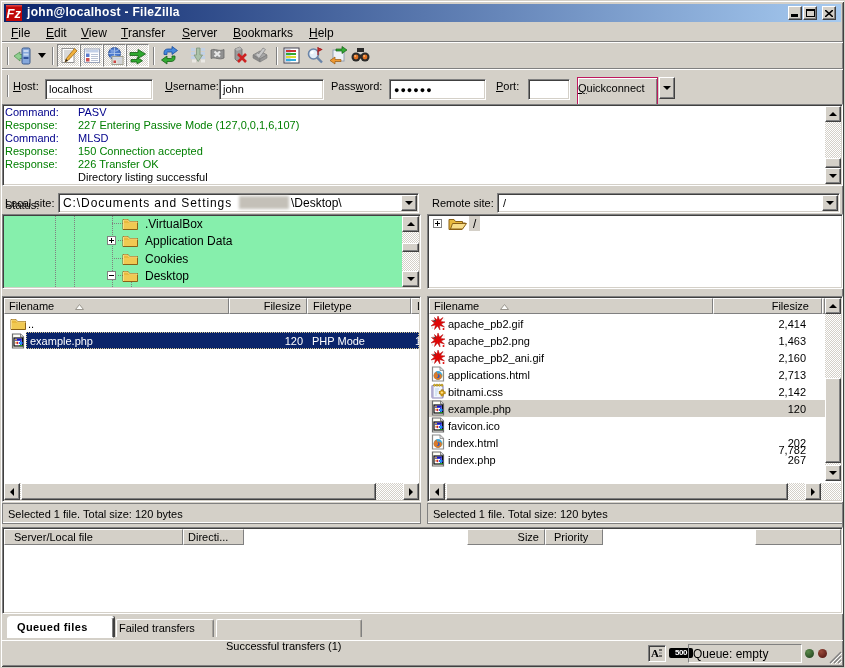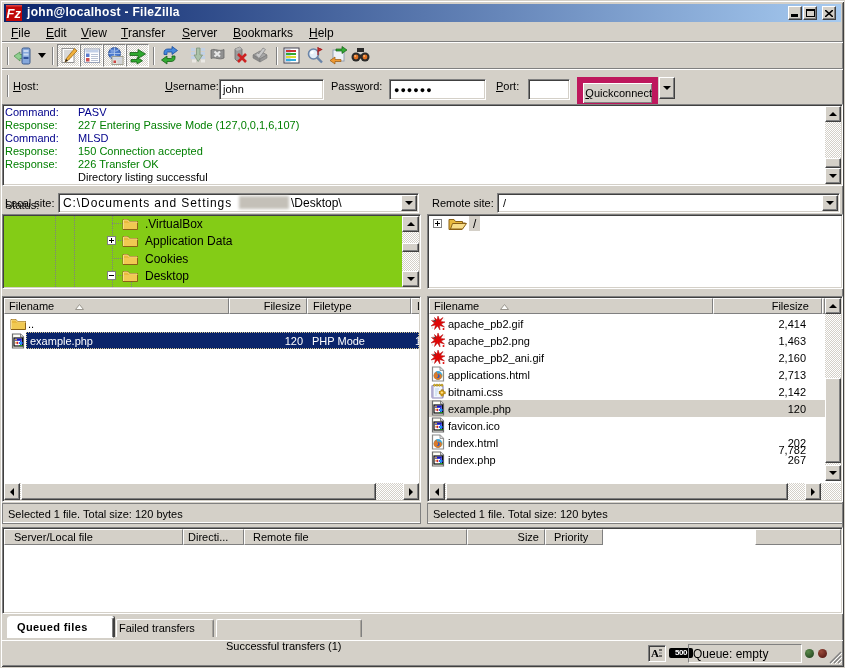--- a/index.html
+++ b/index.html
@@ -190,31 +190,34 @@
 <circle cx="4.2" cy="10" r="1" fill="#f8b070"></circle>
         <circle cx="13.2" cy="10" r="1" fill="#f8b070"></circle>
 <rect x="8" y="8.5" width="3" height="4" fill="#2a2a2a"></rect>
 </svg></div>
 </div>
 <div class="abs etchh" style="left:2px;top:68px;width:841px;"></div>
 
 <div id="qcbar" class="abs" style="left:0;top:69px;width:845px;height:34px;">
 <div class="abs etchv" style="left:7px;top:6px;height:22px;"></div>
 <div class="abs t11" style="left:13px;top:11px;"><u>H</u>ost:</div>
+<div class="abs sunk" style="left:45px;top:79px;width:108px;height:21px;top:10px;">
+      <div class="t11" style="margin:3px 0 0 3px;">localhost</div>
+    </div>
 <div class="abs t11" style="left:165px;top:11px;"><u>U</u>sername:</div>
 <div class="abs sunk" style="left:219px;top:10px;width:105px;height:21px;">
       <div class="t11" style="margin:3px 0 0 3px;">john</div>
     </div>
 <div class="abs t11" style="left:331px;top:11px;">Pass<u>w</u>ord:</div>
 <div class="abs sunk" style="left:389px;top:10px;width:97px;height:21px;">
       <div style="margin:5px 0 0 4px;font-size:9px;letter-spacing:1px;">●●●●●●</div>
     </div>
 <div class="abs t11" style="left:496px;top:11px;"><u>P</u>ort:</div>
 <div class="abs sunk" style="left:528px;top:10px;width:42px;height:21px;"></div>
-<div class="abs" style="left:577px;top:8px;width:81px;height:32px;background:#d4d0c8;border:6px solid #be185d;box-shadow:inset 1px 1px 0 #fff, inset -1px -1px 0 #808080;text-align:right;"><span class="t11" style="line-height:20px;"><u>Q</u>uickconnect</span></div>
+<div class="abs" style="left:577px;top:8px;width:81px;height:32px;background:#d4d0c8;border:1px solid #be185d;box-shadow:inset 1px 1px 0 #fff, inset -1px -1px 0 #808080;text-align:left;"><span class="t11" style="line-height:20px;"><u>Q</u>uickconnect</span></div>
 <div class="arrbtn" style="left:659px;top:8px;width:16px;height:22px;">
       <div class="tri-d"></div>
     </div>
 </div>
 
 <div class="abs sunk" style="left:2px;top:104px;width:841px;height:82px;"></div>
 <div id="log" class="abs" style="left:4px;top:106px;width:821px;height:78px;background:#fff;font-size:11px;line-height:13px;">
 <div>
       <span style="color:#00008b;position:absolute;left:1px;">Command:</span>
       <span style="color:#00008b;position:absolute;left:74px;">PASV</span>
@@ -261,21 +264,21 @@
   </div>
 
 <div class="abs t11" style="left:432px;top:197px;">Remote site:</div>
 <div class="abs sunk" style="left:497px;top:193px;width:343px;height:20px;"></div>
 <div class="abs t11" style="left:503px;top:197px;">/</div>
 <div class="arrbtn" style="left:822px;top:195px;width:16px;height:16px;">
     <div class="tri-d"></div>
   </div>
 
 <div class="abs sunk" style="left:2px;top:214px;width:419px;height:75px;"></div>
-<div id="ltree" class="abs" style="left:4px;top:216px;width:398px;height:71px;background:#84cc16;overflow:hidden;font-size:12px;">
+<div id="ltree" class="abs" style="left:4px;top:216px;width:398px;height:71px;background:#86efac;overflow:hidden;font-size:12px;">
 <div class="abs" style="left:51px;top:0;height:71px;border-left:1px dotted #808080;"></div>
 <div class="abs" style="left:70px;top:0;height:71px;border-left:1px dotted #808080;"></div>
 <div class="abs" style="left:108px;top:0;height:71px;border-left:1px dotted #808080;"></div>
 <div class="abs" style="left:127px;top:64px;height:7px;border-left:1px dotted #808080;"></div>
 
 <div class="abs" style="left:108px;top:7px;width:11px;border-top:1px dotted #808080;"></div>
 <div class="abs" style="left:118px;top:0px;"><svg width="17" height="15">
         <path d="M1 3.5 L6 3.5 L7.5 5.5 L15.5 5.5 L15.5 13.5 L1 13.5 Z" fill="#e8b93d" stroke="#8a6117" stroke-width="1"></path>
         <path d="M1.5 6.5 L6 6.5 L7 5 L15 5" fill="none" stroke="#fce9a0" stroke-width="0"></path>
         <path d="M1.5 13 L1.5 4 L5.7 4 L7.2 6 L15 6 L15 7" fill="none" stroke="#f7dd8a" stroke-width="1"></path>
@@ -557,23 +560,20 @@
   </div>
 
 <div class="abs sunk" style="left:2px;top:527px;width:841px;height:87px;"></div>
 <div id="queue" class="abs" style="left:4px;top:529px;width:837px;height:83px;background:#fff;">
 <div class="hdrcell" style="left:0;width:179px;">
       <span style="position:absolute;left:9px;top:1px;">Server/Local file</span>
     </div>
 <div class="hdrcell" style="left:179px;width:61px;">
       <span style="position:absolute;left:4px;top:1px;">Directi...</span>
     </div>
-<div class="hdrcell" style="left:240px;width:223px;">
-      <span style="position:absolute;left:8px;top:1px;">Remote file</span>
-    </div>
 <div class="hdrcell" style="left:463px;width:78px;">
       <span style="position:absolute;right:5px;top:1px;">Size</span>
     </div>
 <div class="hdrcell" style="left:541px;width:58px;">
       <span style="position:absolute;left:8px;top:1px;">Priority</span>
     </div>
 <div class="hdrcell" style="left:751px;width:86px;"></div>
 </div>
 
 <div id="tabs" class="abs" style="left:0;top:615px;width:845px;height:24px;">

